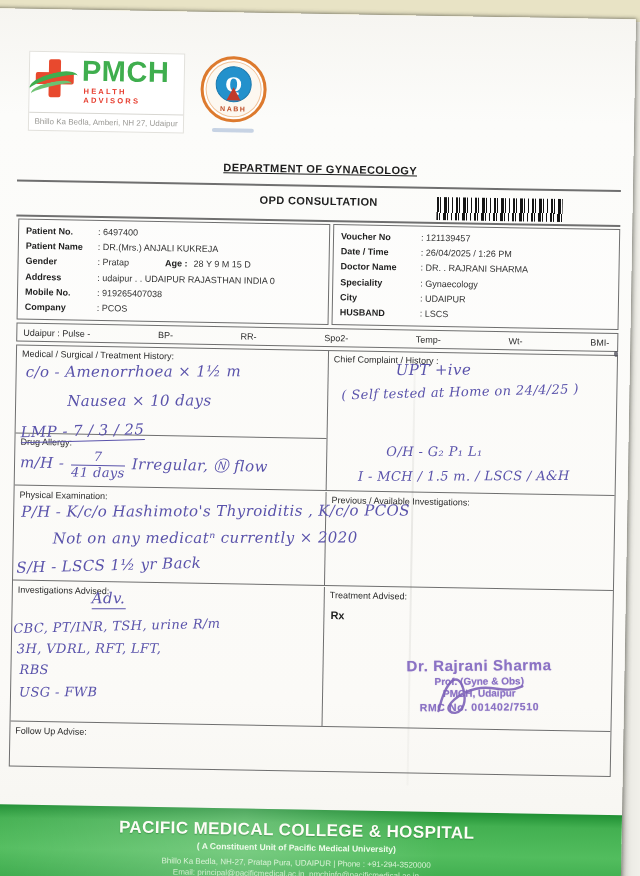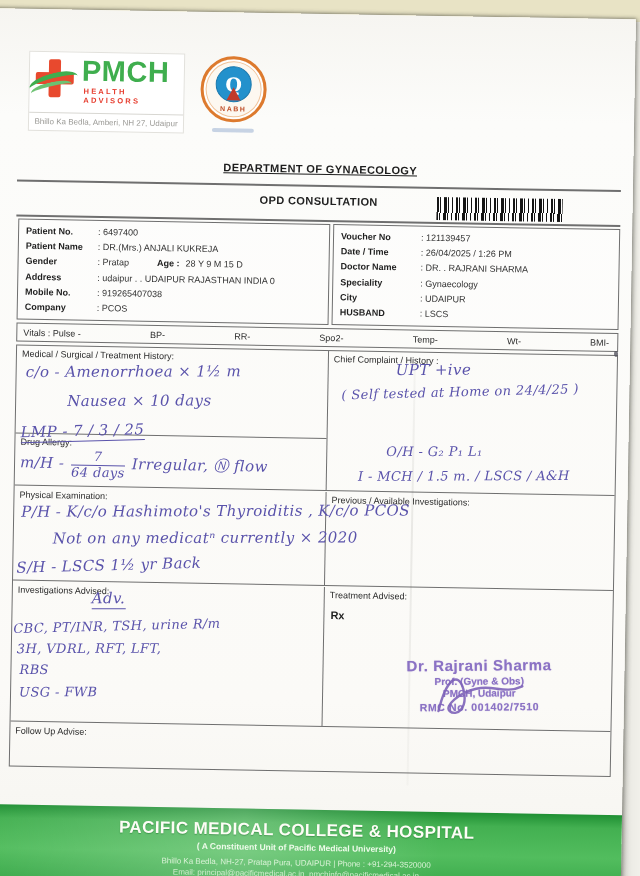--- a/index.html
+++ b/index.html
@@ -67,21 +67,21 @@
 
   
   .patient-row { position: absolute; top: 210px; left: 0; width: 100%; height: 101px; display: flex; gap: 3px; }
   .pbox { border: 1px solid #6f6f6f; background: rgba(255,255,255,.35); padding: 4px 7px; }
   .pbox.left { width: 312px; }
   .pbox.right { flex: 1; }
   .prow { display: flex; align-items: baseline; font-size: 9px; line-height: 15.2px; color: #333; }
   .plabel { font-weight: 700; color: #1f1f1f; width: 72px; flex: none; }
   .pbox.right .plabel { width: 80px; }
   .pvalue { white-space: nowrap; }
-  .age-label { width: auto; margin-left: 28px; }
+  .age-label { width: auto; margin-left: 36px; }
   .age-val { margin-left: 6px; }
 
   
   .vitals-box { position: absolute; top: 314px; left: 0; width: 100%; height: 19px;
     border: 1px solid #6f6f6f; display: flex; align-items: center; justify-content: space-between;
     padding: 0 8px 0 6px; font-size: 9px; color: #2b2b2b; }
   .vitals-box span:first-child { font-weight: 400; }
 
   
   .main-grid { position: absolute; top: 336px; left: 0; width: 100%; height: 422px; border: 1px solid #6f6f6f; }
@@ -224,21 +224,21 @@
           <span class="pvalue">:  UDAIPUR</span>
         </div>
         <div class="prow">
           <span class="plabel">HUSBAND</span>
           <span class="pvalue">:  LSCS</span>
         </div>
       </div>
     </div>
 
     <div class="vitals-box">
-      <span>Vitals : Pulse -</span>
+      <span>Udaipur : Pulse -</span>
       <span>BP-</span>
       <span>RR-</span>
       <span>Spo2-</span>
       <span>Temp-</span>
       <span>Wt-</span>
       <span>BMI-</span>
     </div>
 
     <div class="main-grid">
       <div class="g-row1">
@@ -273,21 +273,21 @@
         <div class="cell-label">Follow Up Advise:</div>
       </div>
     </div>
 
     <span class="hw r1" style="left:10px; top:352px;">c/o -   Amenorrhoea  × 1½ m</span>
     <span class="hw r1" style="left:52px; top:381px;">Nausea  ×  10 days</span>
     <span class="hw r2 underline" style="left:6px; top:412px;">LMP  -  7 / 3 / 25</span>
     <span class="hw r1" style="left:380px; top:345px;">UPT +ive</span>
     <span class="hw r2 small" style="left:326px; top:368px;">( Self tested at Home on 24/4/25 )</span>
 
-    <span class="hw" style="left:6px; top:440px;"><span>m/H -</span><span class="frac"><span class="frac-top">7</span><span class="frac-bot">64 days</span></span><span>Irregular,  Ⓝ flow</span></span>
+    <span class="hw" style="left:6px; top:440px;"><span>m/H -</span><span class="frac"><span class="frac-top">7</span><span class="frac-bot">41 days</span></span><span>Irregular,  Ⓝ flow</span></span>
 
     <span class="hw r1 small" style="left:372px; top:428px;">O/H - G₂ P₁ L₁</span>
     <span class="hw r1 small" style="left:344px; top:452px;">I - MCH / 1.5 m. / LSCS / A&amp;H</span>
 
     <span class="hw r1" style="left:8px; top:490px;">P/H -  K/c/o  Hashimoto's  Thyroiditis ,  K/c/o PCOS</span>
     <span class="hw r1" style="left:40px; top:517px;">Not  on  any  medicatⁿ  currently  ×  2020</span>
     <span class="hw r2" style="left:4px; top:546px;">S/H -  LSCS   1½  yr  Back</span>
 
     <span class="hw r1 underline" style="left:80px; top:579px;">Adv.</span>
     <span class="hw r2 small" style="left:2px; top:608px;">CBC,  PT/INR,  TSH,  urine R/m</span>

